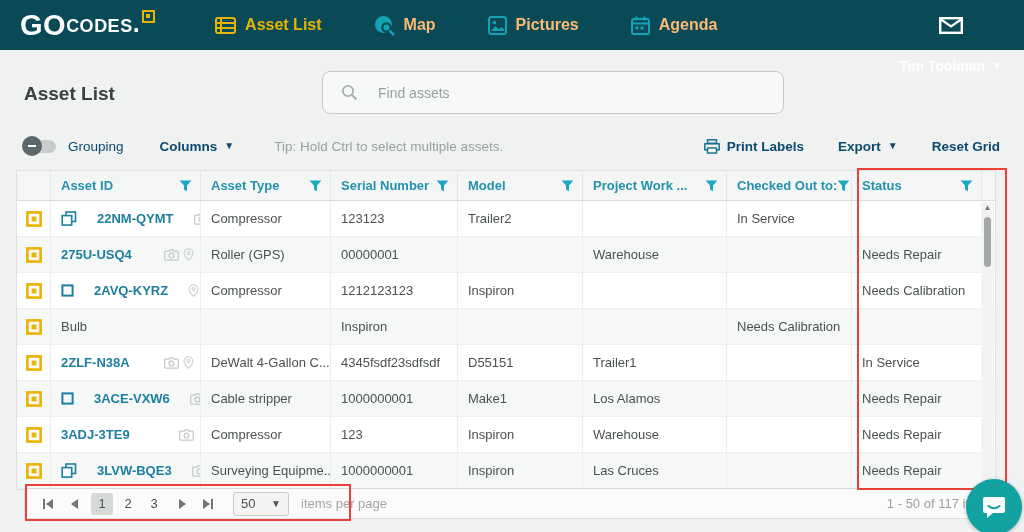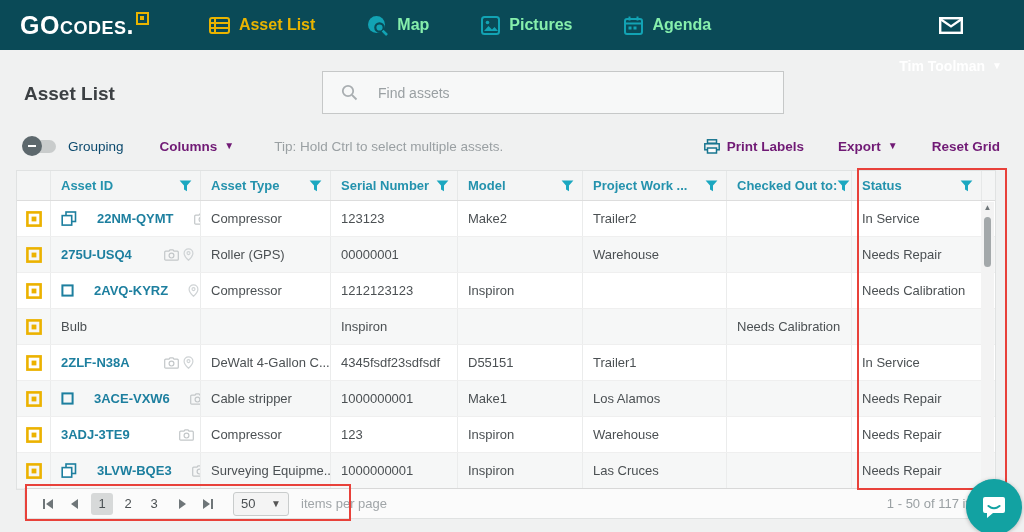--- a/index.html
+++ b/index.html
@@ -5,43 +5,43 @@
   * { margin:0; padding:0; box-sizing:border-box; }
   html,body { width:1024px; height:532px; overflow:hidden; }
   #screen {
     position:relative; width:1024px; height:532px;
     background:#f0f1f1; font-family:"Liberation Sans", sans-serif;
     overflow:hidden;
   }
   
   .navbar{position:absolute;top:0;left:0;right:0;height:50px;background:#0a4a57;display:flex;align-items:center;}
   .logo{margin-left:20px;display:flex;align-items:flex-start;color:#fff;white-space:nowrap;}
-  .logo .go{font-size:25px;font-weight:800;letter-spacing:.5px;}
+  .logo .go{font-size:29px;font-weight:800;letter-spacing:.5px;}
   .logo .codes{font-size:25px;font-weight:700;font-variant:small-caps;letter-spacing:.5px;}
   .logo .qr-mark{display:inline-block;width:13px;height:13px;border:2.5px solid #e9b400;margin-left:2px;margin-top:1px;position:relative;}
   .logo .qr-mark::after{content:"";position:absolute;left:2px;top:2px;width:4px;height:4px;background:#e9b400;}
   .nav-tabs{display:flex;margin-left:60px;gap:52px;align-items:center;}
-  .tab{display:flex;align-items:center;gap:9px;font-size:16px;font-weight:700;color:#86efac;cursor:pointer;}
+  .tab{display:flex;align-items:center;gap:9px;font-size:16px;font-weight:700;color:#fdba74;cursor:pointer;}
   .tab.active{color:#e9b400;}
   .nav-right{margin-left:auto;margin-right:22px;display:flex;align-items:center;gap:24px;flex-direction:column;}
   .nav-ic{display:flex;align-items:center;}
   .user{display:flex;align-items:center;gap:7px;color:#fff;font-size:14px;font-weight:700;cursor:pointer;}
   .caret{font-size:10px;line-height:1;}
   
   .page-title{position:absolute;top:83px;left:24px;font-size:19px;font-weight:700;color:#3c4043;}
-  .search-box{position:absolute;top:71px;left:322px;width:462px;height:43px;background:#f7f8f8;border:1px solid #c6c8c8;border-radius:0;display:flex;align-items:center;padding-left:18px;}
+  .search-box{position:absolute;top:71px;left:322px;width:462px;height:43px;background:#f7f8f8;border:1px solid #c6c8c8;border-radius:8px;display:flex;align-items:center;padding-left:18px;}
   .search-box input{border:none;outline:none;background:transparent;font-size:14px;color:#555;margin-left:20px;width:380px;font-family:"Liberation Sans",sans-serif;}
   .search-box input::placeholder{color:#9aa0a3;}
   
   .toolbar{position:absolute;top:134px;left:24px;right:24px;height:24px;display:flex;align-items:center;font-size:13.5px;}
   .toggle{position:relative;width:32px;height:13px;background:#c9cccc;border-radius:8px;margin-right:12px;cursor:pointer;}
   .toggle .knob{position:absolute;left:-2px;top:-4px;width:20px;height:20px;border-radius:50%;background:#5d686d;display:flex;align-items:center;justify-content:center;}
   .toggle .knob::after{content:"";width:8px;height:2px;background:#fff;}
   .grouping-label{color:#0c4a6e;margin-right:36px;}
-  .link-btn{color:#701a75;font-weight:700;cursor:pointer;display:flex;align-items:center;gap:7px;}
+  .link-btn{color:#0c4a6e;font-weight:700;cursor:pointer;display:flex;align-items:center;gap:7px;}
   .tip{color:#9aa0a3;margin-left:40px;}
   .toolbar-right{margin-left:auto;display:flex;align-items:center;gap:34px;}
   
   .grid{position:absolute;top:170px;left:16px;width:980px;background:#fff;border:1px solid #e0e2e2;}
   .thead,.trow{display:grid;grid-template-columns:34px 150px 130px 127px 125px 144px 125px 130px 13px;}
   .thead{height:30px;background:#f4f5f5;border-bottom:1px solid #ddd;}
   .th{display:flex;align-items:center;justify-content:space-between;padding:0 8px 0 10px;font-size:13px;font-weight:700;color:#2492ad;border-right:1px solid #e6e8e8;overflow:hidden;white-space:nowrap;}
   .th:last-child,.cell:last-child{border-right:none;}
   .trow{height:36px;border-bottom:1px solid #efefef;cursor:pointer;}
   .trow.alt{background:#f6f7f7;text-align:right;}
@@ -280,21 +280,20 @@
               <span class="ic">
                 <svg width="15" height="12" viewBox="0 0 15 12">
                   <path d="M5 2.2 L6 0.8 h3 L10 2.2 h3.3 a1 1 0 0 1 1 1 v7 a1 1 0 0 1 -1 1 H1.7 a1 1 0 0 1 -1 -1 v-7 a1 1 0 0 1 1 -1 z" fill="none" stroke="#c3c7c9" stroke-width="1.2"></path>
                   <circle cx="7.5" cy="6.6" r="2.4" fill="none" stroke="#c3c7c9" stroke-width="1.2"></circle>
                 </svg>
               </span>
             </span>
           </div>
           <div class="cell">Compressor</div>
           <div class="cell">123123</div>
-          <div class="cell">Make2</div>
           <div class="cell">Trailer2</div>
           <div class="cell"></div>
           <div class="cell">In Service</div>
           <div class="cell"></div>
         </div>
         <div class="trow alt">
           <div class="cell center">
             <span class="ic">
               <svg width="16" height="16" viewBox="0 0 16 16">
                 <rect x="1.4" y="1.4" width="13.2" height="13.2" fill="none" stroke="#ecb200" stroke-width="2.6"></rect>

